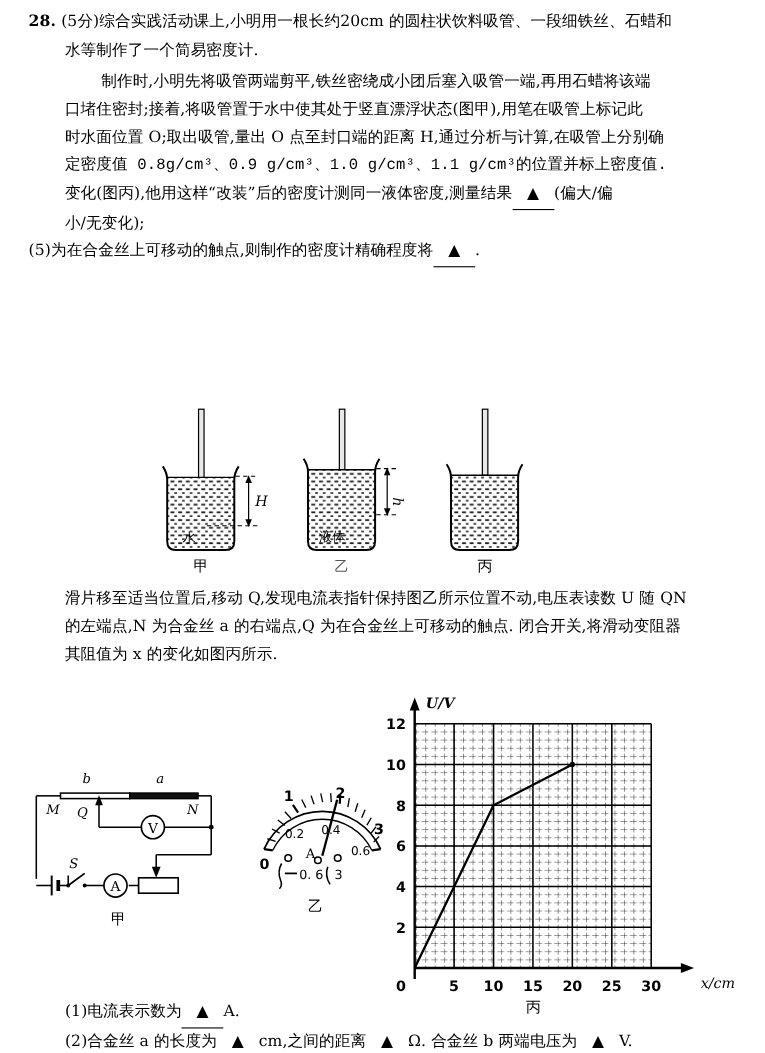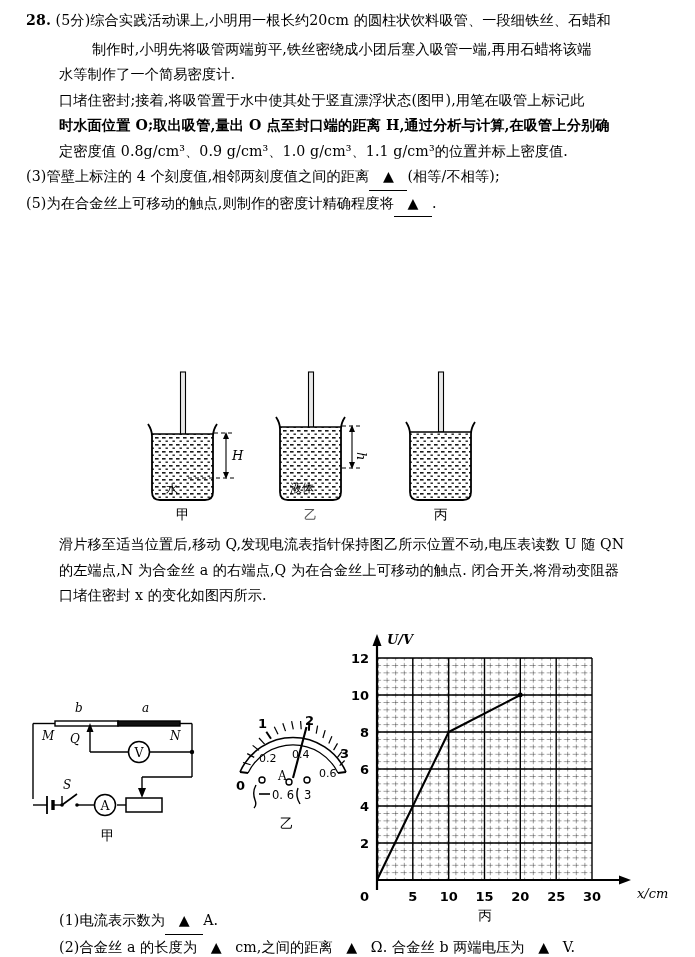--- a/index.html
+++ b/index.html
@@ -46,40 +46,43 @@
 <body>
 
 <div class="page">
 
   <div class="q-block" style="left:26px; top:8px; width:650px;">
 
     <div class="qline">
       <span class="num">28.</span>
       <span>(5分)</span><span>综合实践活动课上,小明用一根长约20cm 的圆柱状饮料吸管、一段细铁丝、石蜡和</span>
     </div>
+    <div class="qline" style="padding-left:33px;">
+      <span>水等制作了一个简易密度计.</span>
+    </div>
+
     <div class="qline" style="padding-left:66px; margin-top:3px;">
       <span>制作时,小明先将吸管两端剪平,铁丝密绕成小团后塞入吸管一端,再用石蜡将该端</span>
     </div>
-
-    <div class="qline" style="padding-left:33px;">
-      <span>水等制作了一个简易密度计.</span>
-    </div>
     <div class="qline" style="padding-left:33px;">
       <span>口堵住密封;接着,将吸管置于水中使其处于竖直漂浮状态(图甲),用笔在吸管上标记此</span>
     </div>
-    <div class="qline" style="padding-left:33px;font-weight:bold;">
+    <div class="qline" style="padding-left:33px;">
       <span>时水面位置 O;取出吸管,量出 O 点至封口端的距离 H,通过分析与计算,在吸管上分别确</span>
     </div>
-    <div class="qline" style="padding-left:33px;">
+    <div class="qline" style="padding-left:33px;font-family:Liberation Mono, monospace;">
       <span>定密度值 0.8g/cm³、0.9 g/cm³、1.0 g/cm³、1.1 g/cm³的位置并标上密度值.</span>
     </div>
 
 
-    <div class="qline">
-      <span>(3)</span><span>管壁上标注的 4 个刻度值,相邻两刻度值之间的距离</span><span class="blank">▲</span><span>(相等/不相等);</span>
+    <div class="qline" style="padding-left:33px;">
+      <span>变化(图丙),他用这样“改装”后的密度计测同一液体密度,测量结果</span><span class="blank">▲</span><span>(偏大/偏</span>
+    </div>
+    <div class="qline" style="padding-left:33px;">
+      <span>小/无变化);</span>
     </div>
     <div class="qline">
       <span>(5)</span><span>为在合金丝上可移动的触点,则制作的密度计精确程度将</span><span class="blank">▲</span><span>.</span>
     </div>
   </div>
 
   <div class="fig" style="left:140px; top:372px;">
     <svg width="400" height="150" viewBox="0 0 400 150">
       <defs>
         <pattern id="dots" width="7" height="7" patternUnits="userSpaceOnUse">
@@ -158,21 +161,21 @@
   </div>
 
   <div class="q-block" style="left:26px; top:532px; width:650px;">
     <div class="qline" style="padding-left:33px;">
       <span>滑片移至适当位置后,移动 Q,发现电流表指针保持图乙所示位置不动,电压表读数 U 随 QN</span>
     </div>
     <div class="qline" style="padding-left:33px;">
       <span>的左端点,N 为合金丝 a 的右端点,Q 为在合金丝上可移动的触点. 闭合开关,将滑动变阻器</span>
     </div>
     <div class="qline" style="padding-left:33px;">
-      <span>口堵住密封 x 的变化如图丙所示.</span>
+      <span>其阻值为 x 的变化如图丙所示.</span>
     </div>
   </div>
 
   <div class="fig" style="left:22px; top:690px;">
     <svg width="215" height="160" viewBox="0 0 215 160">
 
       <rect x="33" y="31" width="63" height="5" fill="#ffffff" stroke="#000" stroke-width="1.4"></rect>
       <rect x="96" y="31" width="62" height="5" fill="#111111" stroke="#000" stroke-width="1.4"></rect>
       <text x="53" y="22" font-family="DejaVu Serif, serif" font-style="italic" font-size="12">b</text>
       <text x="120" y="22" font-family="DejaVu Serif, serif" font-style="italic" font-size="12">a</text>

